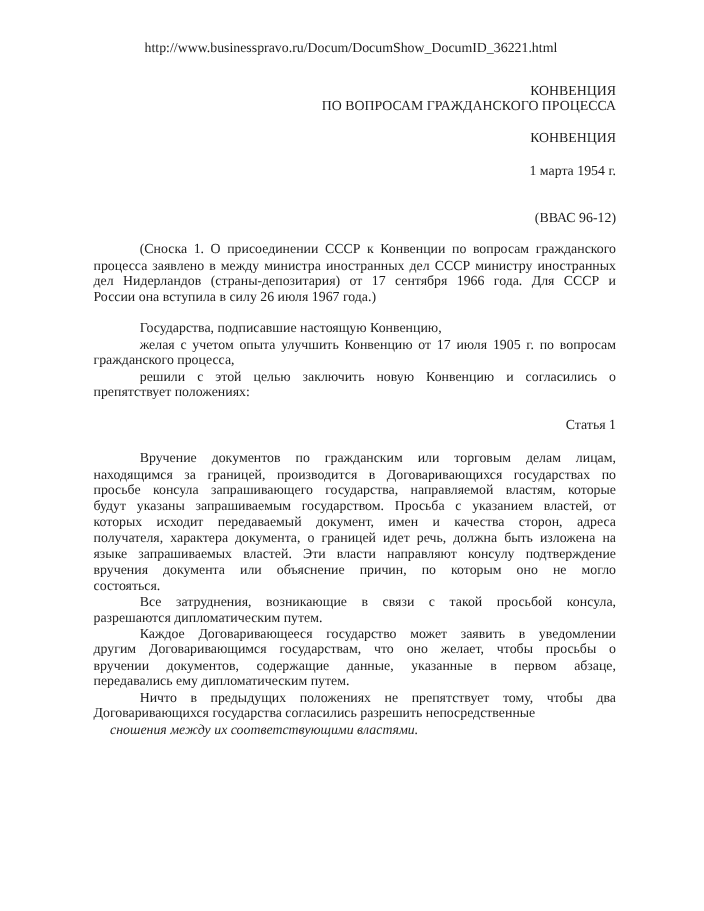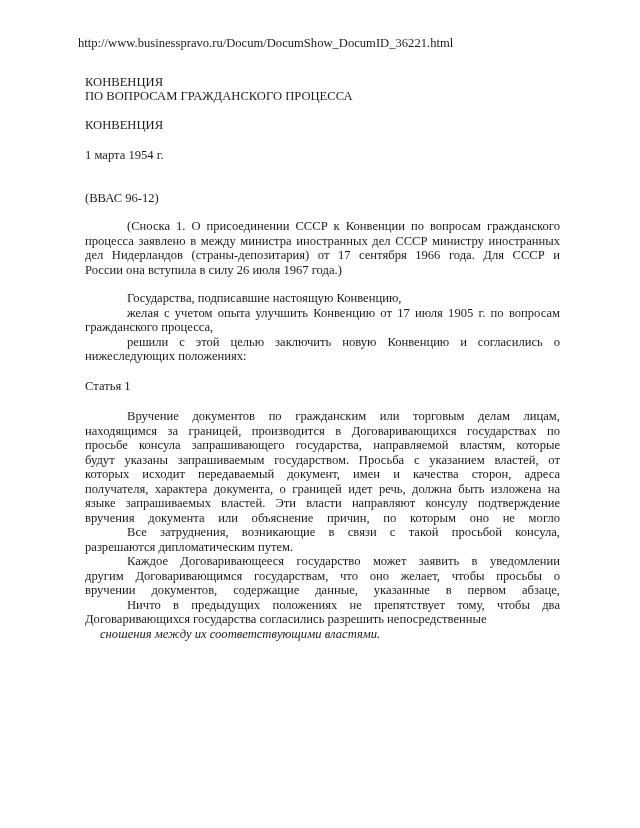--- a/index.html
+++ b/index.html
@@ -15,22 +15,22 @@
     color: #1c1c1c;
   }
   .page {
     box-sizing: border-box;
     width: 640px;
     height: 828px;
     padding: 36px 80px 20px 85px;
     font-size: 12.6px;
     line-height: 14.5px;
   }
-  .url { margin-left: -7px; text-align: left; }
-  .center { text-align: left; }
+  .url { margin-left: -7px; text-align: center; }
+  .center { text-align: right; }
   .title { margin-top: 24px; }
   .subtitle { margin-top: 14px; }
   .date { margin-top: 16px; }
   .ref { margin-top: 28px; }
   .footnote { margin-top: 14px; }
   .preamble { margin-top: 14px; }
   .section-heading { margin-top: 13px; }
   .article-heading { margin-top: 15px; }
   .article-body { margin-top: 16px; }
   
@@ -61,37 +61,39 @@
       <div class="ln j">процесса заявлено в между министра иностранных дел СССР министру иностранных</div>
       <div class="ln j">дел Нидерландов (страны-депозитария) от 17 сентября 1966 года. Для СССР и</div>
       <div class="ln l">России она вступила в силу 26 июля 1967 года.)</div>
     </div>
 
   <div class="preamble">
       <div class="ln fl">Государства, подписавшие настоящую Конвенцию,</div>
       <div class="ln fj">желая с учетом опыта улучшить Конвенцию от 17 июля 1905 г. по вопросам</div>
       <div class="ln l">гражданского процесса,</div>
       <div class="ln fj">решили с этой целью заключить новую Конвенцию и согласились о</div>
-      <div class="ln l">нижеследующих положениях:</div>
+      <div class="ln l">препятствует положениях:</div>
     </div>
 
 
   <div class="article-heading center">Статья 1</div>
 
   <div class="article-body">
       <div class="ln fj">Вручение документов по гражданским или торговым делам лицам,</div>
       <div class="ln j">находящимся за границей, производится в Договаривающихся государствах по</div>
       <div class="ln j">просьбе консула запрашивающего государства, направляемой властям, которые</div>
       <div class="ln j">будут указаны запрашиваемым государством. Просьба с указанием властей, от</div>
       <div class="ln j">которых исходит передаваемый документ, имен и качества сторон, адреса</div>
       <div class="ln j">получателя, характера документа, о границей идет речь, должна быть изложена на</div>
       <div class="ln j">языке запрашиваемых властей. Эти власти направляют консулу подтверждение</div>
       <div class="ln j">вручения документа или объяснение причин, по которым оно не могло</div>
+      <div class="ln l">состояться.</div>
       <div class="ln fj">Все затруднения, возникающие в связи с такой просьбой консула,</div>
       <div class="ln l">разрешаются дипломатическим путем.</div>
       <div class="ln fj">Каждое Договаривающееся государство может заявить в уведомлении</div>
       <div class="ln j">другим Договаривающимся государствам, что оно желает, чтобы просьбы о</div>
       <div class="ln j">вручении документов, содержащие данные, указанные в первом абзаце,</div>
+      <div class="ln l">передавались ему дипломатическим путем.</div>
       <div class="ln fj">Ничто в предыдущих положениях не препятствует тому, чтобы два</div>
       <div class="ln l">Договаривающихся государства согласились разрешить непосредственные</div>
       <div class="ln cl">сношения между их соответствующими властями.</div>
     </div>
 </div>
 
 </body></html>

